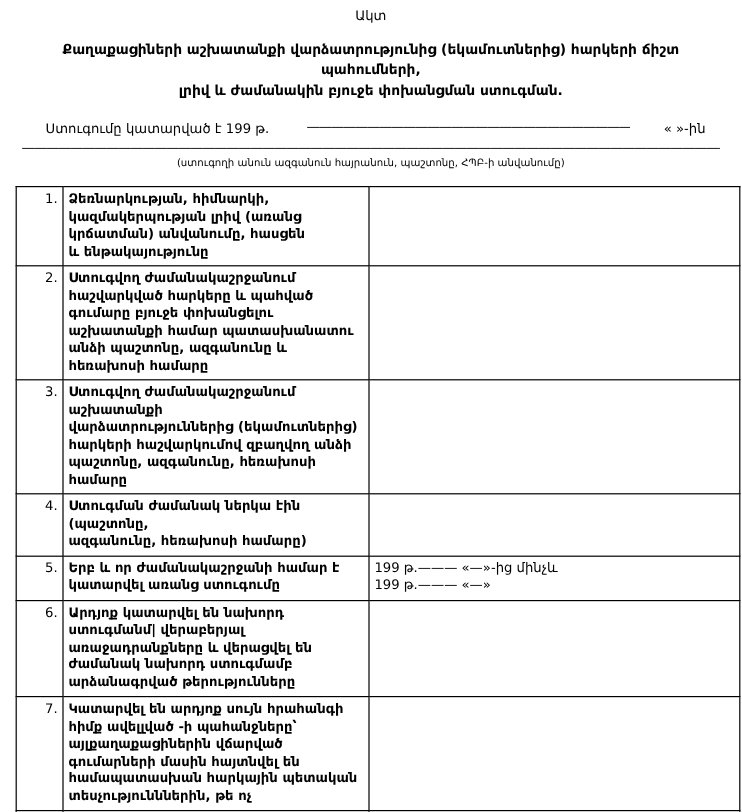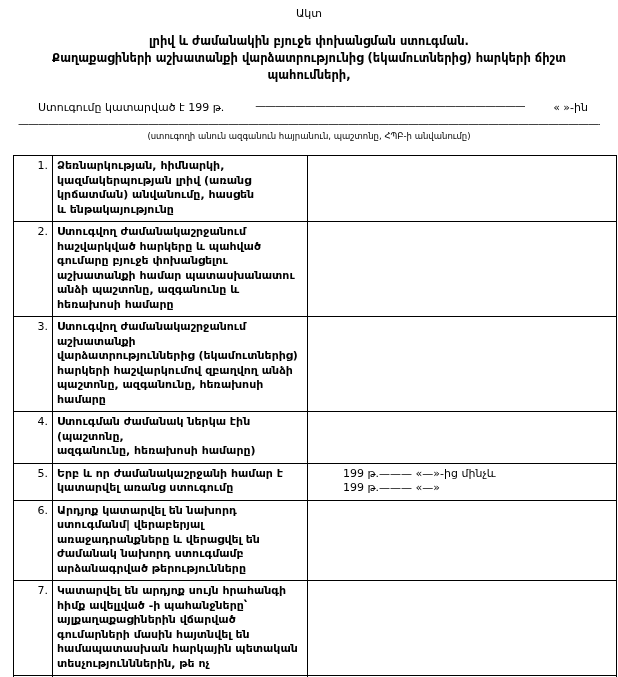--- a/index.html
+++ b/index.html
@@ -100,33 +100,33 @@
     padding-left: 2px;
     font-weight: bold;
   }
   td.value-cell {
     width: 300px;
     font-size: 11px;
     line-height: 14.5px;
     padding-left: 6px;
     padding-top: 4px;
   }
-  .val-line { white-space: nowrap; margin-left: 31px; }
+  .val-line { white-space: nowrap; }
   .cell-line { display: block; }
 </style>
 </head>
 <body>
 
 <div class="page">
 
   <div class="doc-title">Ակտ</div>
 
   <div class="doc-subtitle">
+    <div>Քաղաքացիների աշխատանքի վարձատրությունից (եկամուտներից) հարկերի ճիշտ պահումների,</div>
     <div>լրիվ և ժամանակին բյուջե փոխանցման ստուգման.</div>
-    <div>Քաղաքացիների աշխատանքի վարձատրությունից (եկամուտներից) հարկերի ճիշտ պահումների,</div>
   </div>
 
   <div class="date-line">
     <span class="date-text">Ստուգումը կատարված է 199 թ.</span>
     <span class="dash-fill">—————————————————————————————</span>
     <span class="date-tail">« »-ին</span>
   </div>
 
   <div class="rule-dashes">———————————————————————————————————————————————————————————————</div>
 

